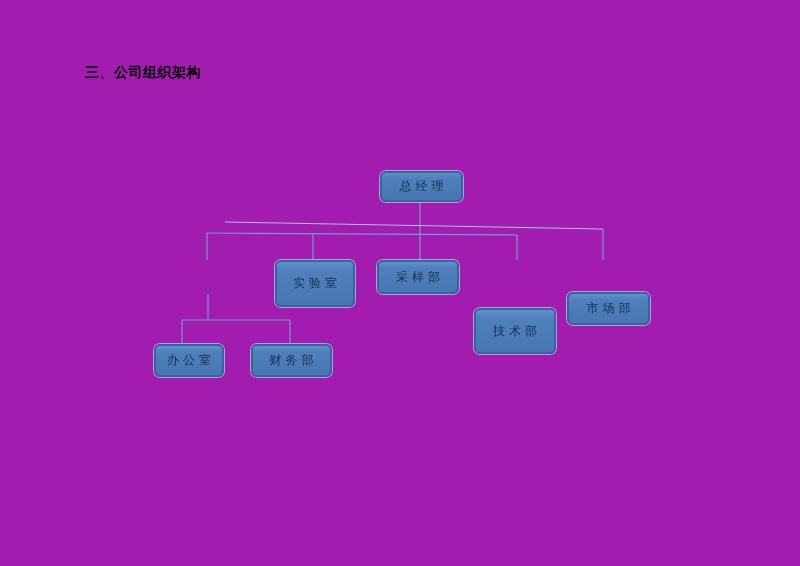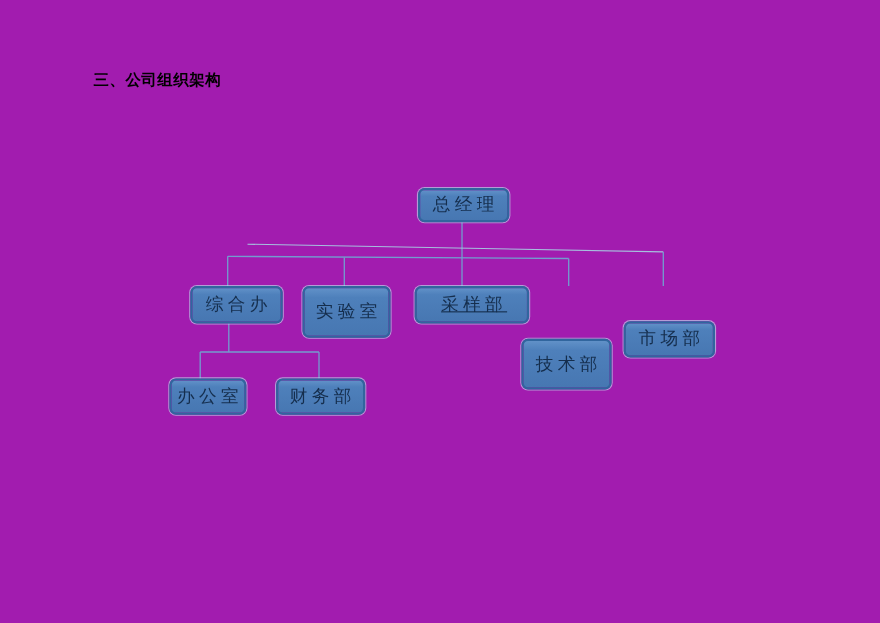--- a/index.html
+++ b/index.html
@@ -44,30 +44,30 @@
     position: absolute;
     box-sizing: border-box;
     display: flex;
     align-items: center;
     justify-content: center;
     background: linear-gradient(180deg, #6191c8 0%, #4e80bb 20%, #4777b2 100%);
     border: 2px solid #31669e;
     border-radius: 6px;
     box-shadow: 0 0 0 1px rgba(190, 210, 232, 0.7);
     color: #152e4d;
-    font-size: 16px;
+    font-size: 12px;
     letter-spacing: 4px;
     padding-left: 4px;
     white-space: nowrap;
   }
   
   .n-ceo        { left: 380px; top: 171px; width: 83px; height: 31px; }
   .n-zonghe     { left: 173px; top: 260px; width: 84px; height: 34px; }
   .n-shiyan     { left: 275px; top: 260px; width: 80px; height: 47px; }
-  .n-caiyang    { left: 377px; top: 260px; width: 104px; height: 34px; text-decoration: underline; }
+  .n-caiyang    { left: 377px; top: 260px; width: 82px; height: 34px; }
   .n-jishu      { left: 474px; top: 260px; width: 82px; height: 46px; margin-top: 48px; }
   .n-shichang   { left: 567px; top: 260px; width: 83px; height: 33px; margin-top: 32px; }
   .n-bangong    { left: 154px; top: 344px; width: 70px; height: 33px; }
   .n-caiwu      { left: 251px; top: 344px; width: 81px; height: 33px; text-align: right; }
 </style>
 </head>
 <body>
 
 <div class="page">
 
@@ -86,21 +86,20 @@
     <path d="M517 235 L517 260"></path>
 
     <path d="M208 294 L208 320"></path>
     <path d="M182 320 L290 320"></path>
     <path d="M182 320 L182 344"></path>
     <path d="M290 320 L290 344"></path>
   </svg>
 
   <div class="node n-ceo">总经理</div>
 
-  <div class="node n-zonghe">综合办</div>
 
   <div class="node n-shiyan">实验室</div>
 
   <div class="node n-caiyang">采样部</div>
 
   <div class="node n-jishu">技术部</div>
 
   <div class="node n-shichang">市场部</div>
 
   <div class="node n-bangong">办公室</div>

